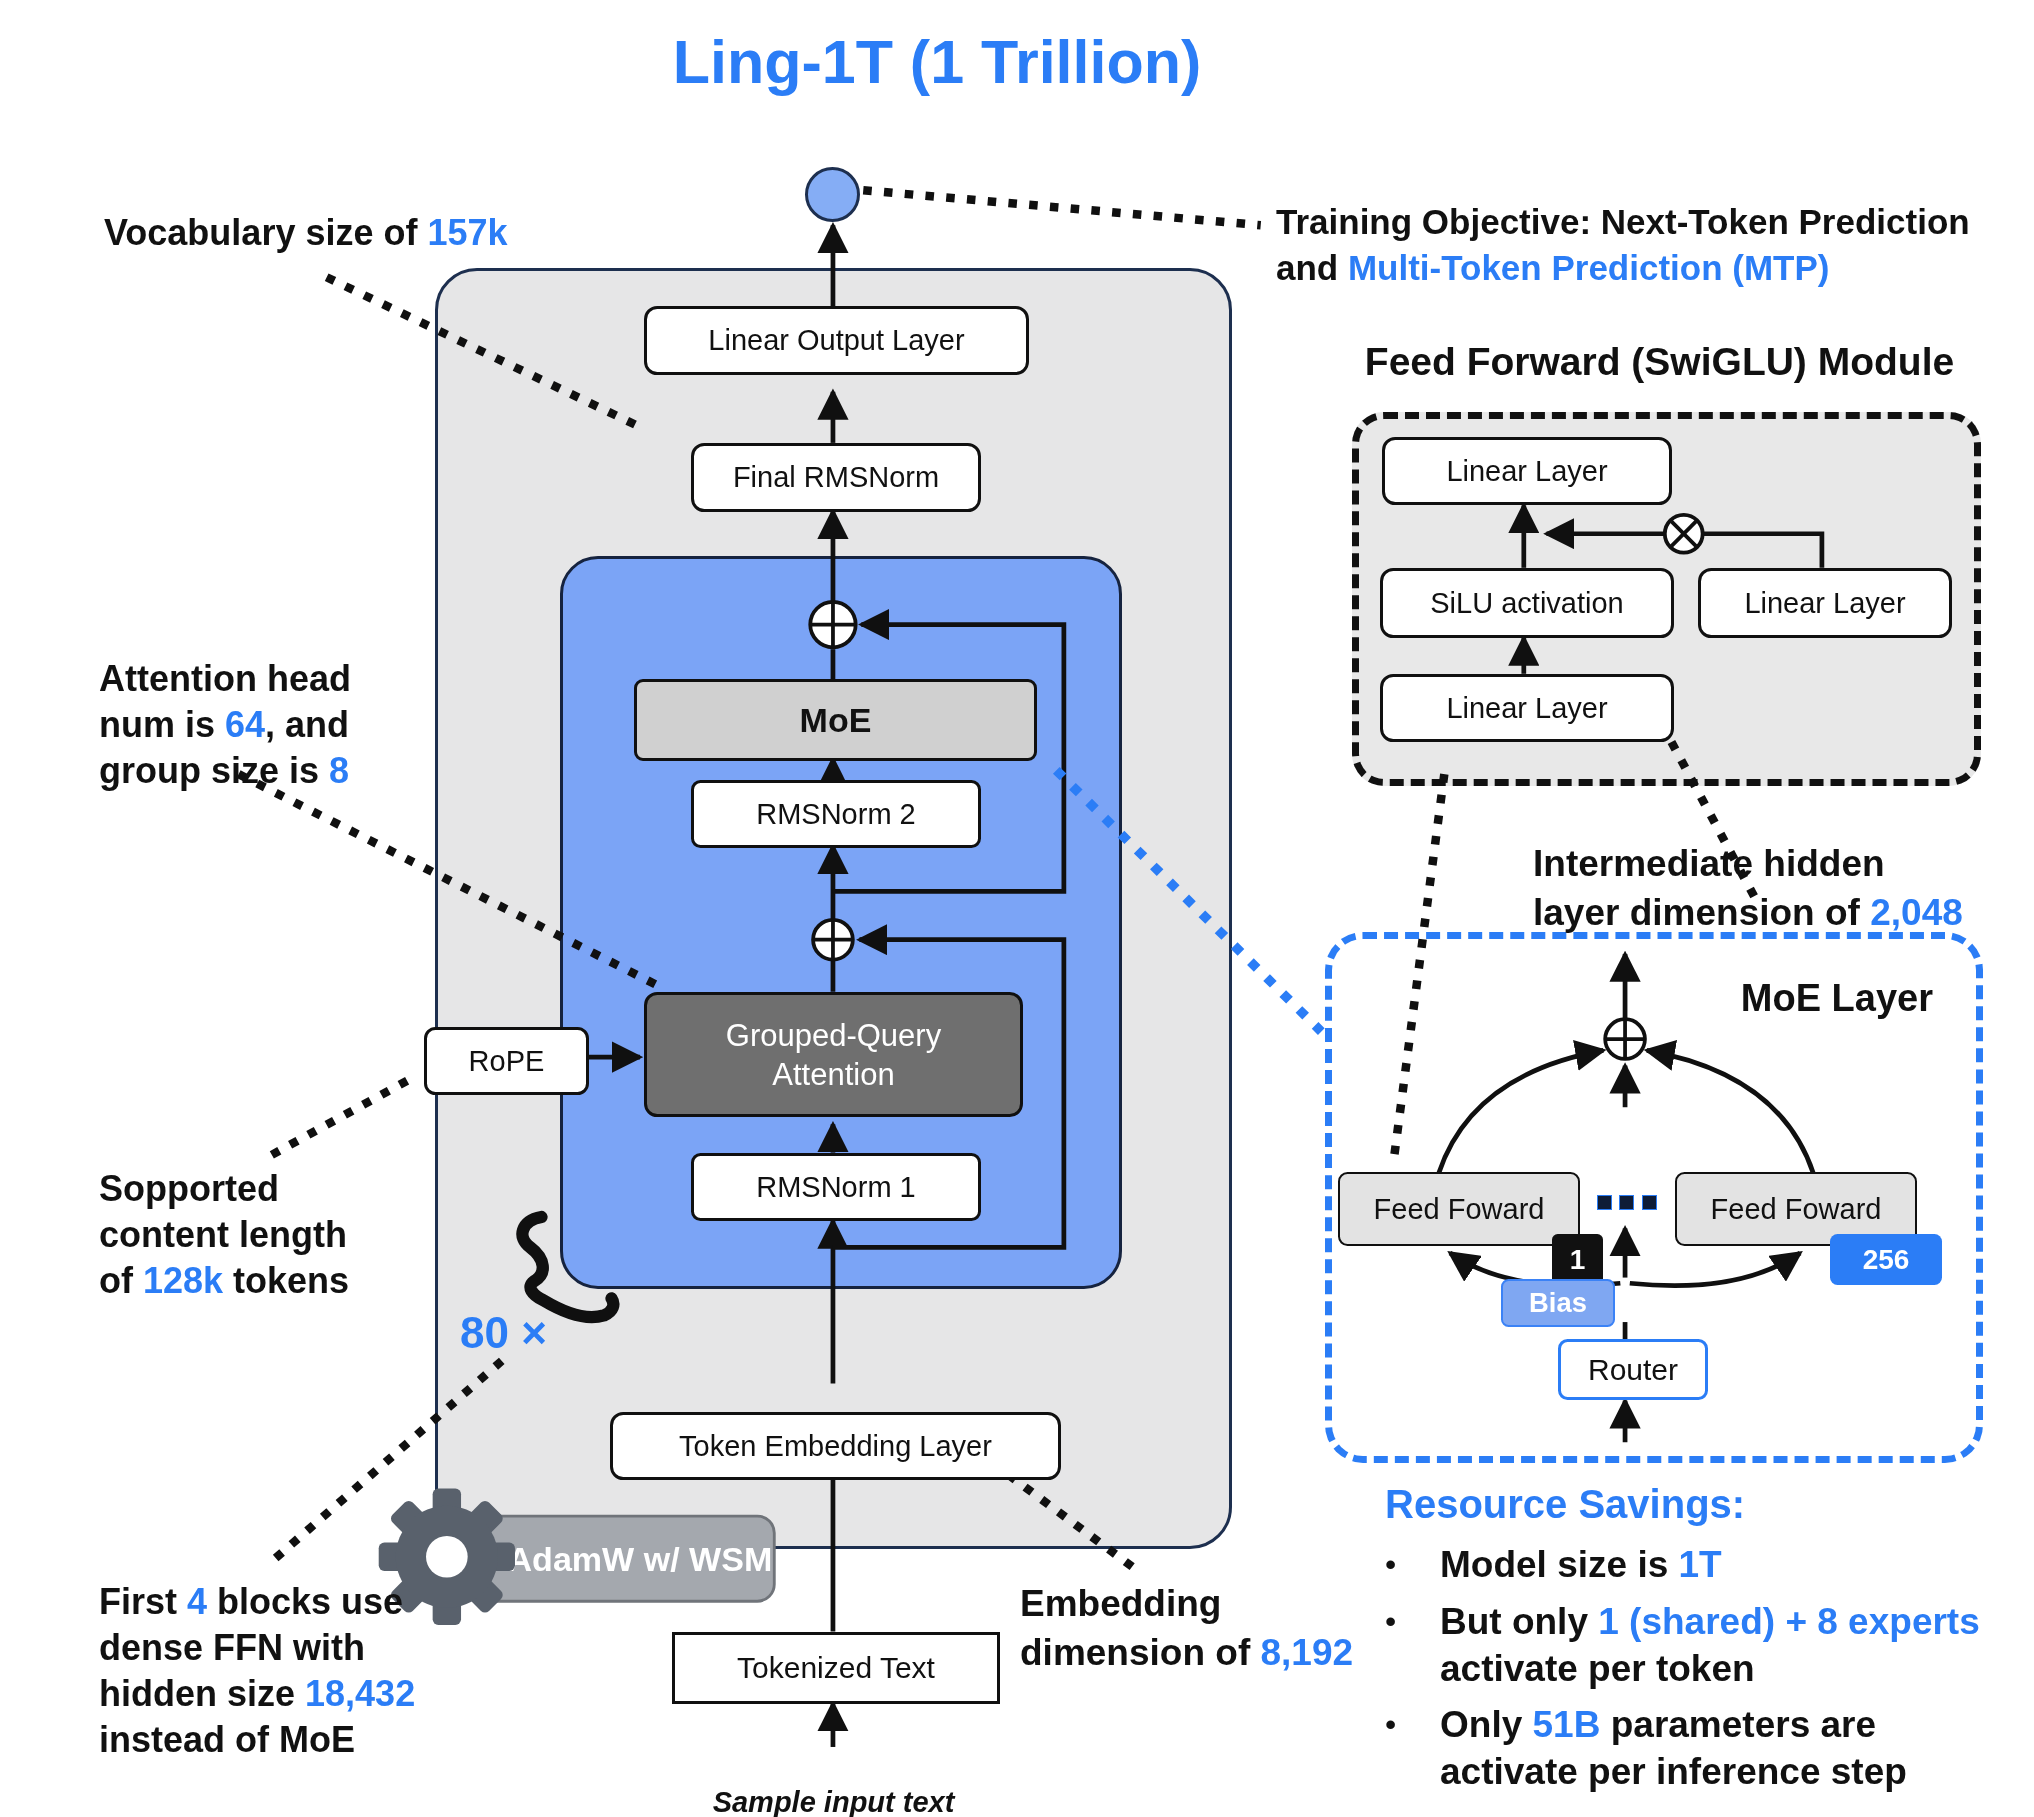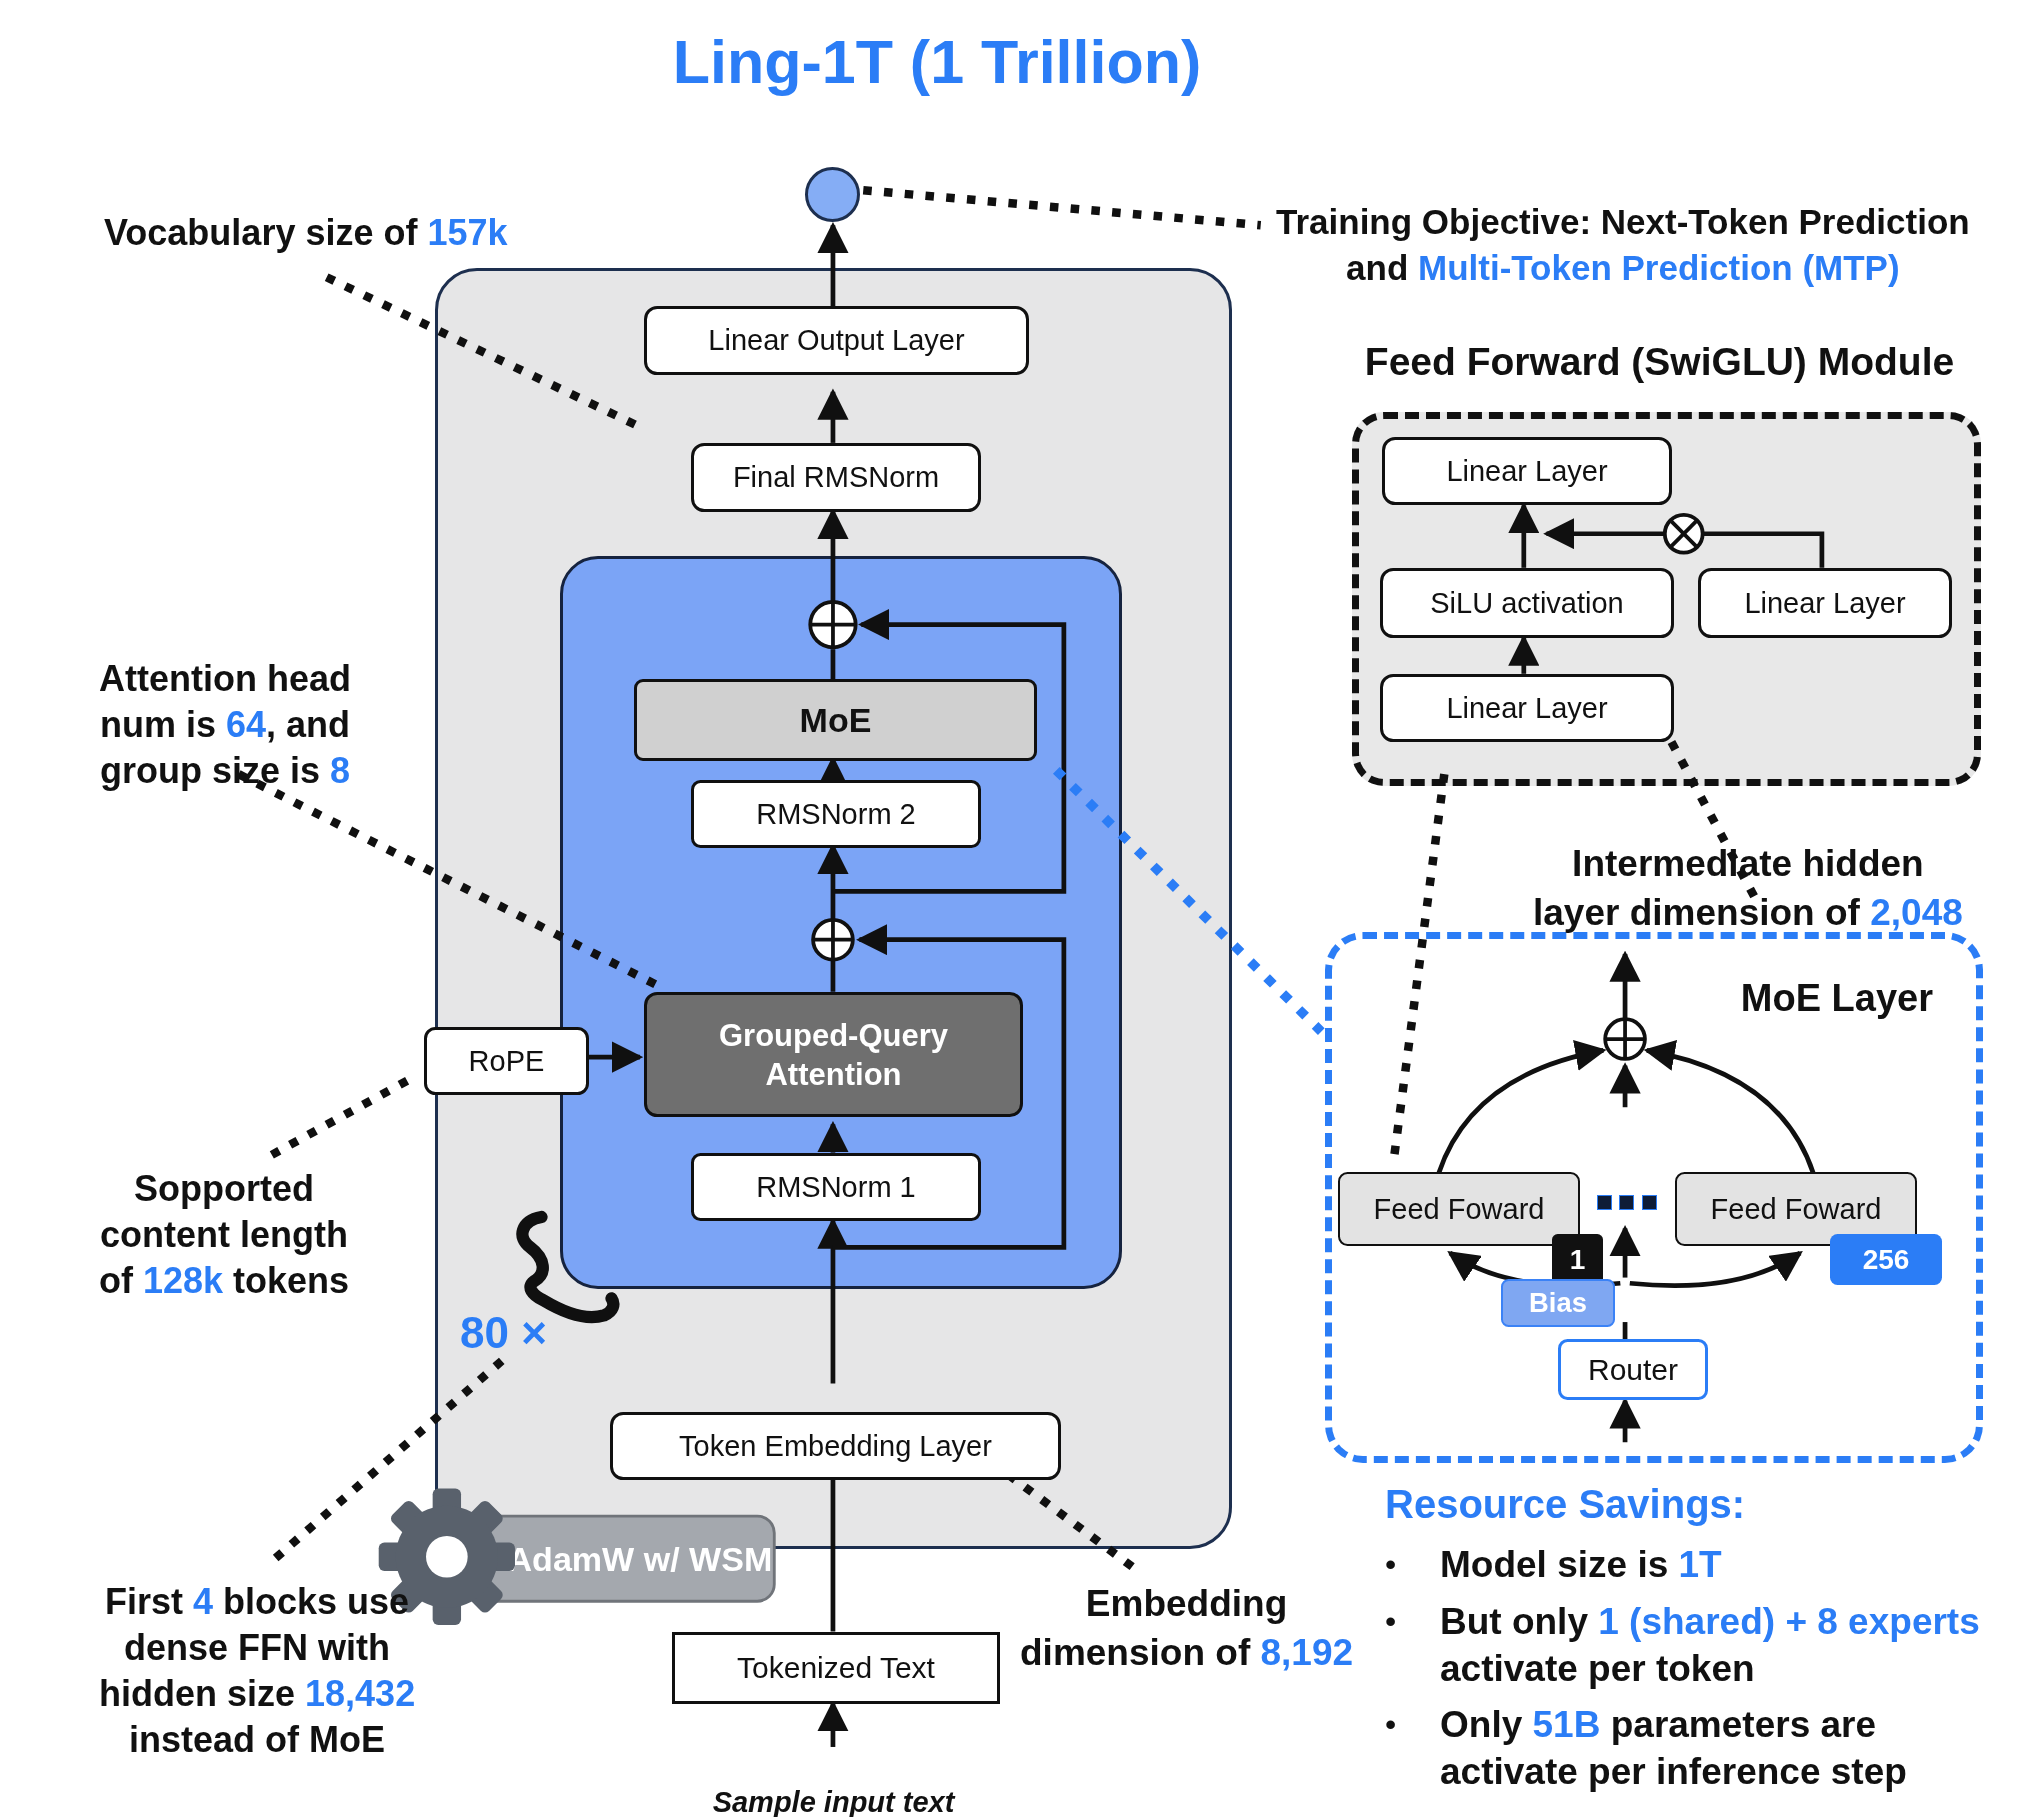--- a/index.html
+++ b/index.html
@@ -2,21 +2,21 @@
 <html style="font-size:15px"><head>
 <meta charset="utf-8">
 <style>
   html,body{margin:0;padding:0;background:#fff;}
   body{width:2035px;height:1817px;position:relative;font-family:"Liberation Sans",sans-serif;color:#111;}
   .abs{position:absolute;}
   .canvas{position:absolute;left:0;top:0;width:2035px;height:1817px;overflow:hidden;}
   .node{position:absolute;background:#fff;border:3.3px solid #101010;border-radius:13.2px;
         display:flex;align-items:center;justify-content:center;text-align:center;
         font-size:29px;line-height:1.2;}
-  .ann{position:absolute;font-weight:bold;font-size:36px;line-height:46px;color:#111;text-align:center;}
+  .ann{position:absolute;font-weight:bold;font-size:36px;line-height:46px;color:#111;}
   .blue{color:#2b7df6;}
   .container{position:absolute;border-radius:42px;}
   .panel-dash-black{position:absolute;background:#e8e8e8;border:7.6px dashed #111;border-radius:32px;}
   .panel-dash-blue{position:absolute;background:#fff;border:7.6px dashed #2b7df6;border-radius:38px;}
   .badge{position:absolute;display:flex;align-items:center;justify-content:center;
          color:#fff;font-weight:bold;font-size:28px;}
   .bullet-row{display:flex;align-items:flex-start;}
   .bullet-row .dot{width:55px;flex:0 0 55px;font-size:32px;line-height:47px;}
   .bullet-row .txt{font-size:37px;line-height:47px;font-weight:bold;}
   svg{display:block;}
@@ -136,21 +136,21 @@
     </div>
   <div class="node" style="left:691px;top:443px;width:284px;height:63px;">
     <span>Final RMSNorm</span>
     </div>
   <div class="node" style="left:634px;top:679px;width:397px;height:76px;background:#d0d0d0;font-weight:bold;font-size:34px;border-radius:9px;">
     <span>MoE</span>
     </div>
   <div class="node" style="left:691px;top:780px;width:284px;height:62px;border-radius:9.5px;">
     <span>RMSNorm 2</span>
     </div>
-  <div class="node" style="left:644px;top:992px;width:379px;height:125px;background:#6f6f6f;color:#fff;font-weight:bold;font-size:31px;line-height:39px;padding:0 38px;box-sizing:border-box;">
+  <div class="node" style="left:644px;top:992px;width:379px;height:125px;background:#6f6f6f;color:#fff;font-weight:normal;font-size:31px;line-height:39px;padding:0 38px;box-sizing:border-box;">
     <span>Grouped-Query Attention</span>
     </div>
   <div class="node" style="left:691px;top:1153px;width:284px;height:62px;border-radius:9.5px;">
     <span>RMSNorm 1</span>
     </div>
   <div class="node" style="left:424px;top:1027px;width:159px;height:62px;border-radius:11.4px;">
     <span>RoPE</span>
     </div>
   <div class="node" style="left:610px;top:1384px;width:445px;height:62px;margin-top:28px;">
     <span>Token Embedding Layer</span>

